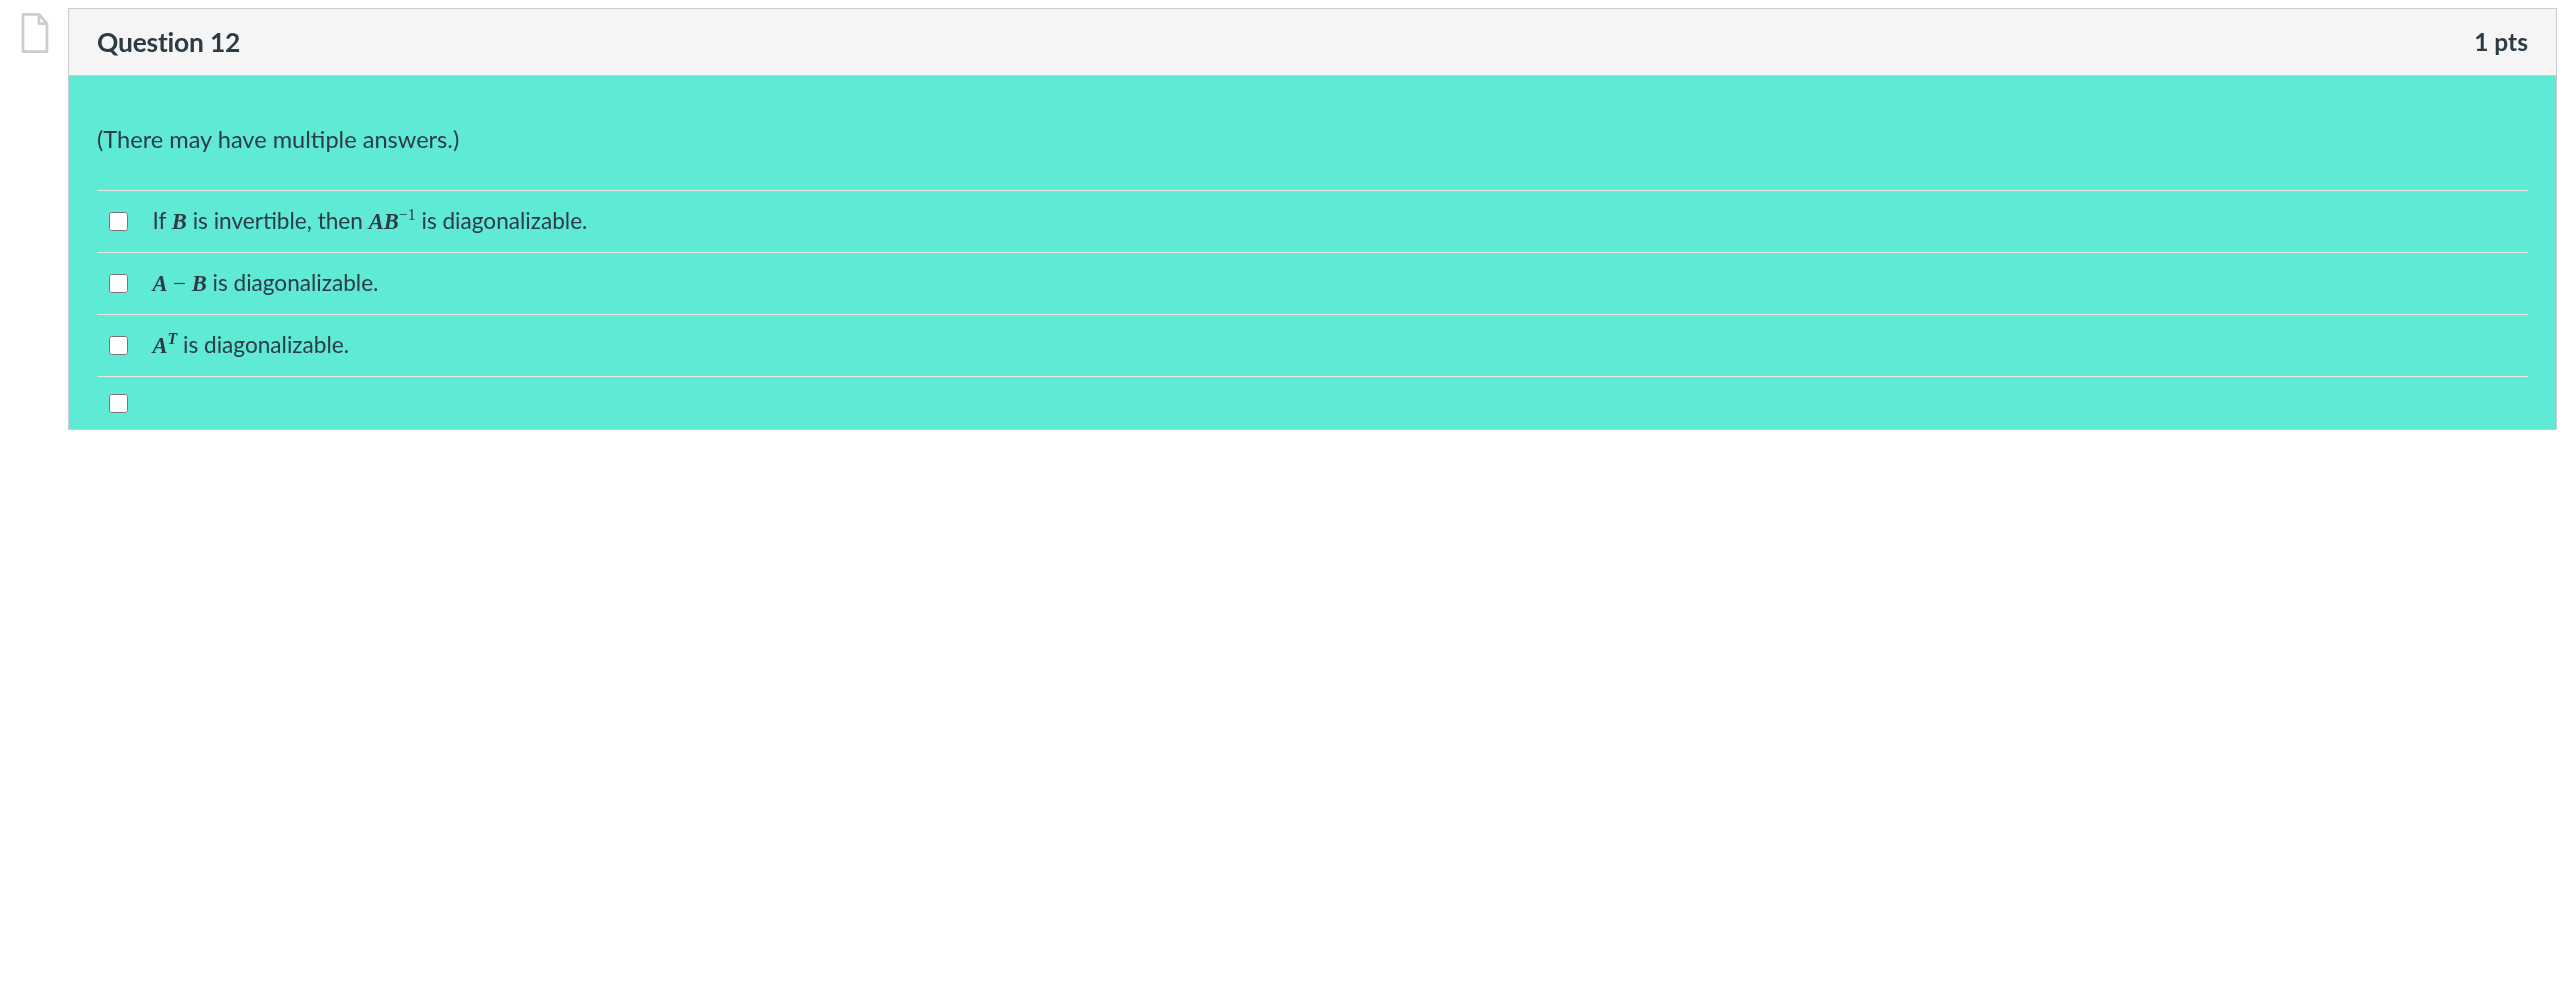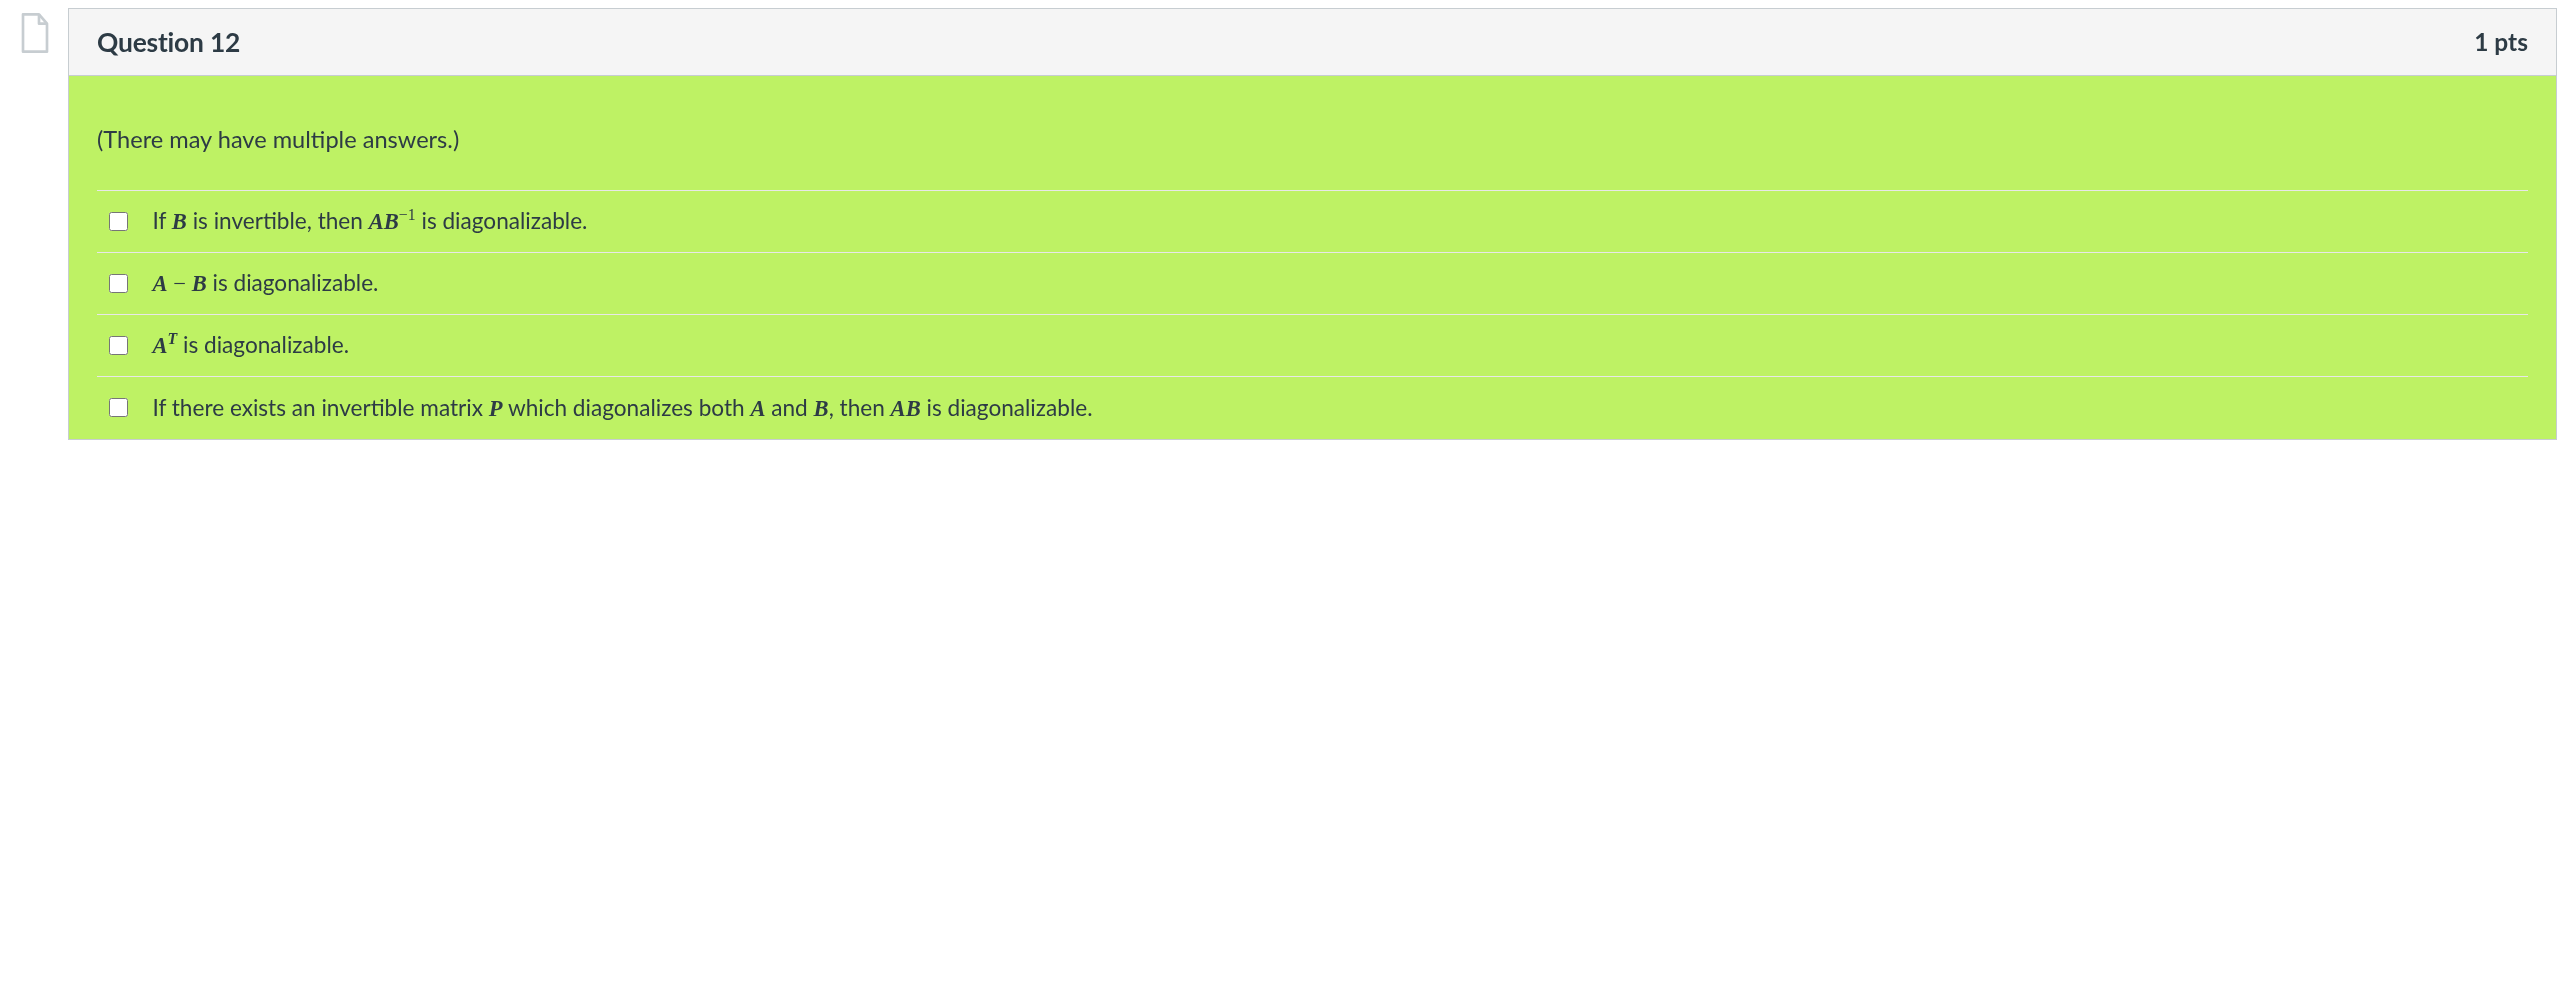--- a/index.html
+++ b/index.html
@@ -17,21 +17,21 @@
     gap: 17px;
   }
   .page-icon {
     flex: 0 0 auto;
     margin-top: 5.7px;
   }
   .page-icon svg { width: 32px; height: 40px; display:block; }
   .question-card {
     flex: 1 1 auto;
     border: 0.9px solid #c7cdd1;
-    background: #bef264;
+    background: #5eead4;
   }
   .q-header {
     display: flex;
     justify-content: space-between;
     align-items: center;
     background: #f5f5f5;
     border-bottom: 0.9px solid #c7cdd1;
     padding: 17px 28px;
   }
   .q-title {
@@ -117,22 +117,19 @@
 
         <label class="answer-row">
           <input type="checkbox" style="">
           <span class="answer-label">
             <span class="mi">A</span><sup class="msup mi" style="font-style:italic;">T</sup><span>  is diagonalizable.</span>
           </span>
         </label>
 
         <label class="answer-row">
           <input type="checkbox" style="">
-          <span class="answer-label">
-            <span>If there exists an invertible matrix  </span><span class="mi">P</span><span>  which diagonalizes both  </span><span class="mi">A</span><span>  and  </span><span class="mi">B</span><span>,  then  </span><span class="mi">A</span><span class="mi">B</span><span>  is diagonalizable.</span>
-          </span>
         </label>
 
       </div>
     </div>
   </div>
 </div>
 
 
 </body></html>

